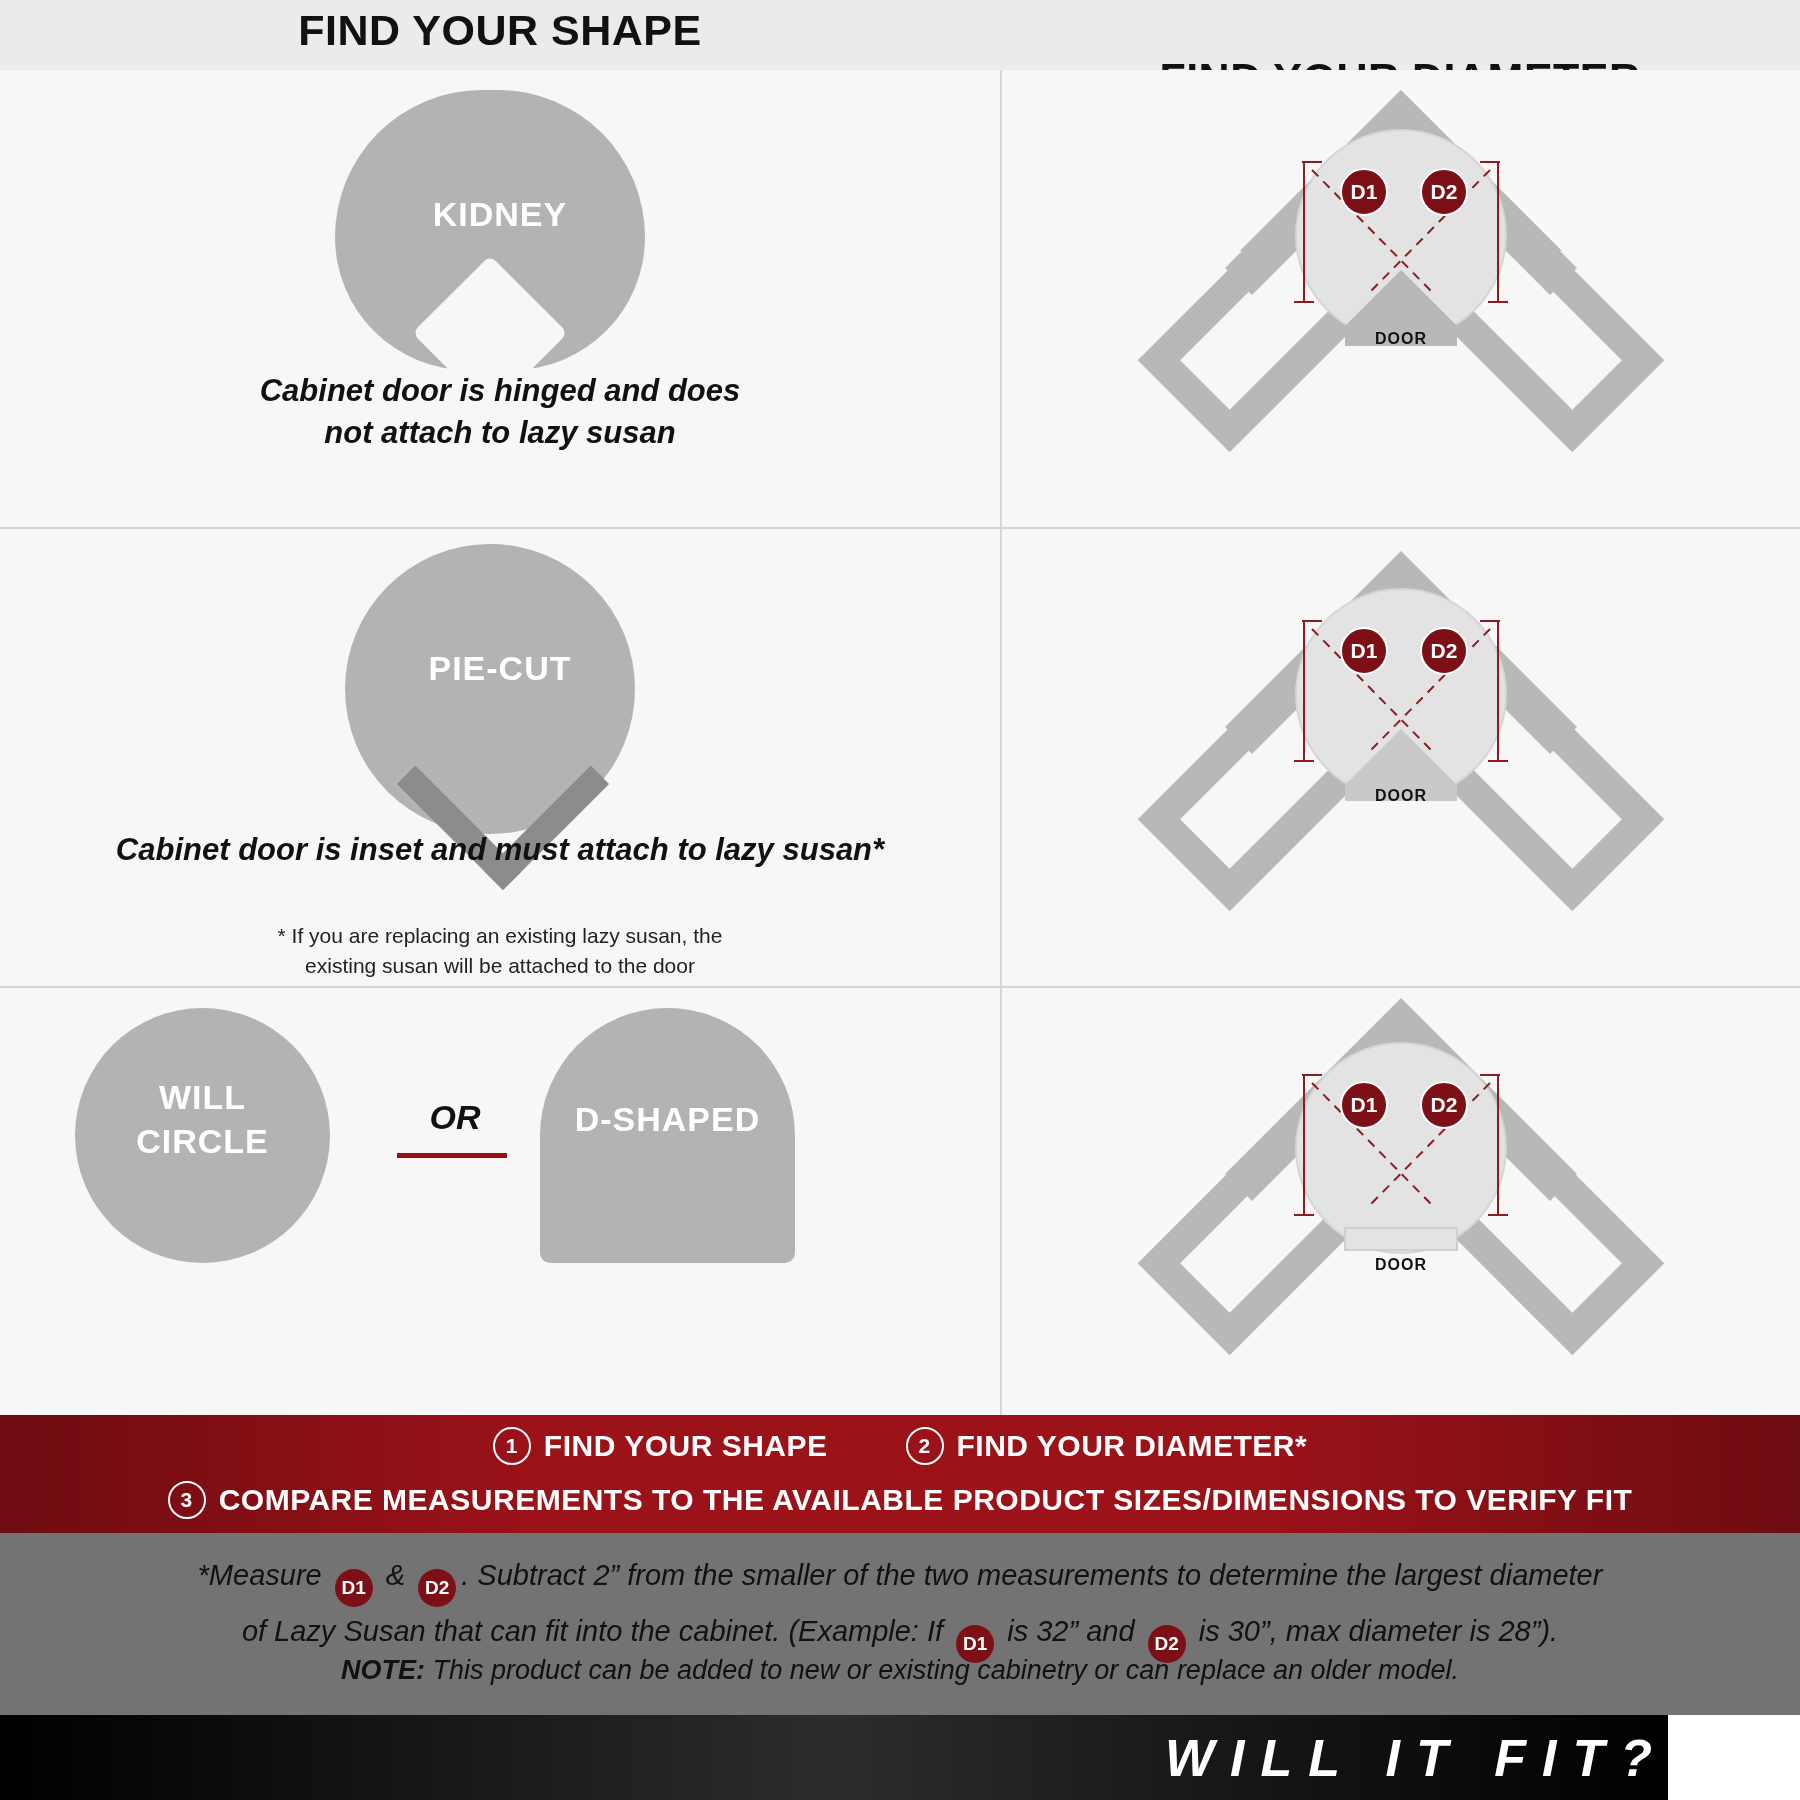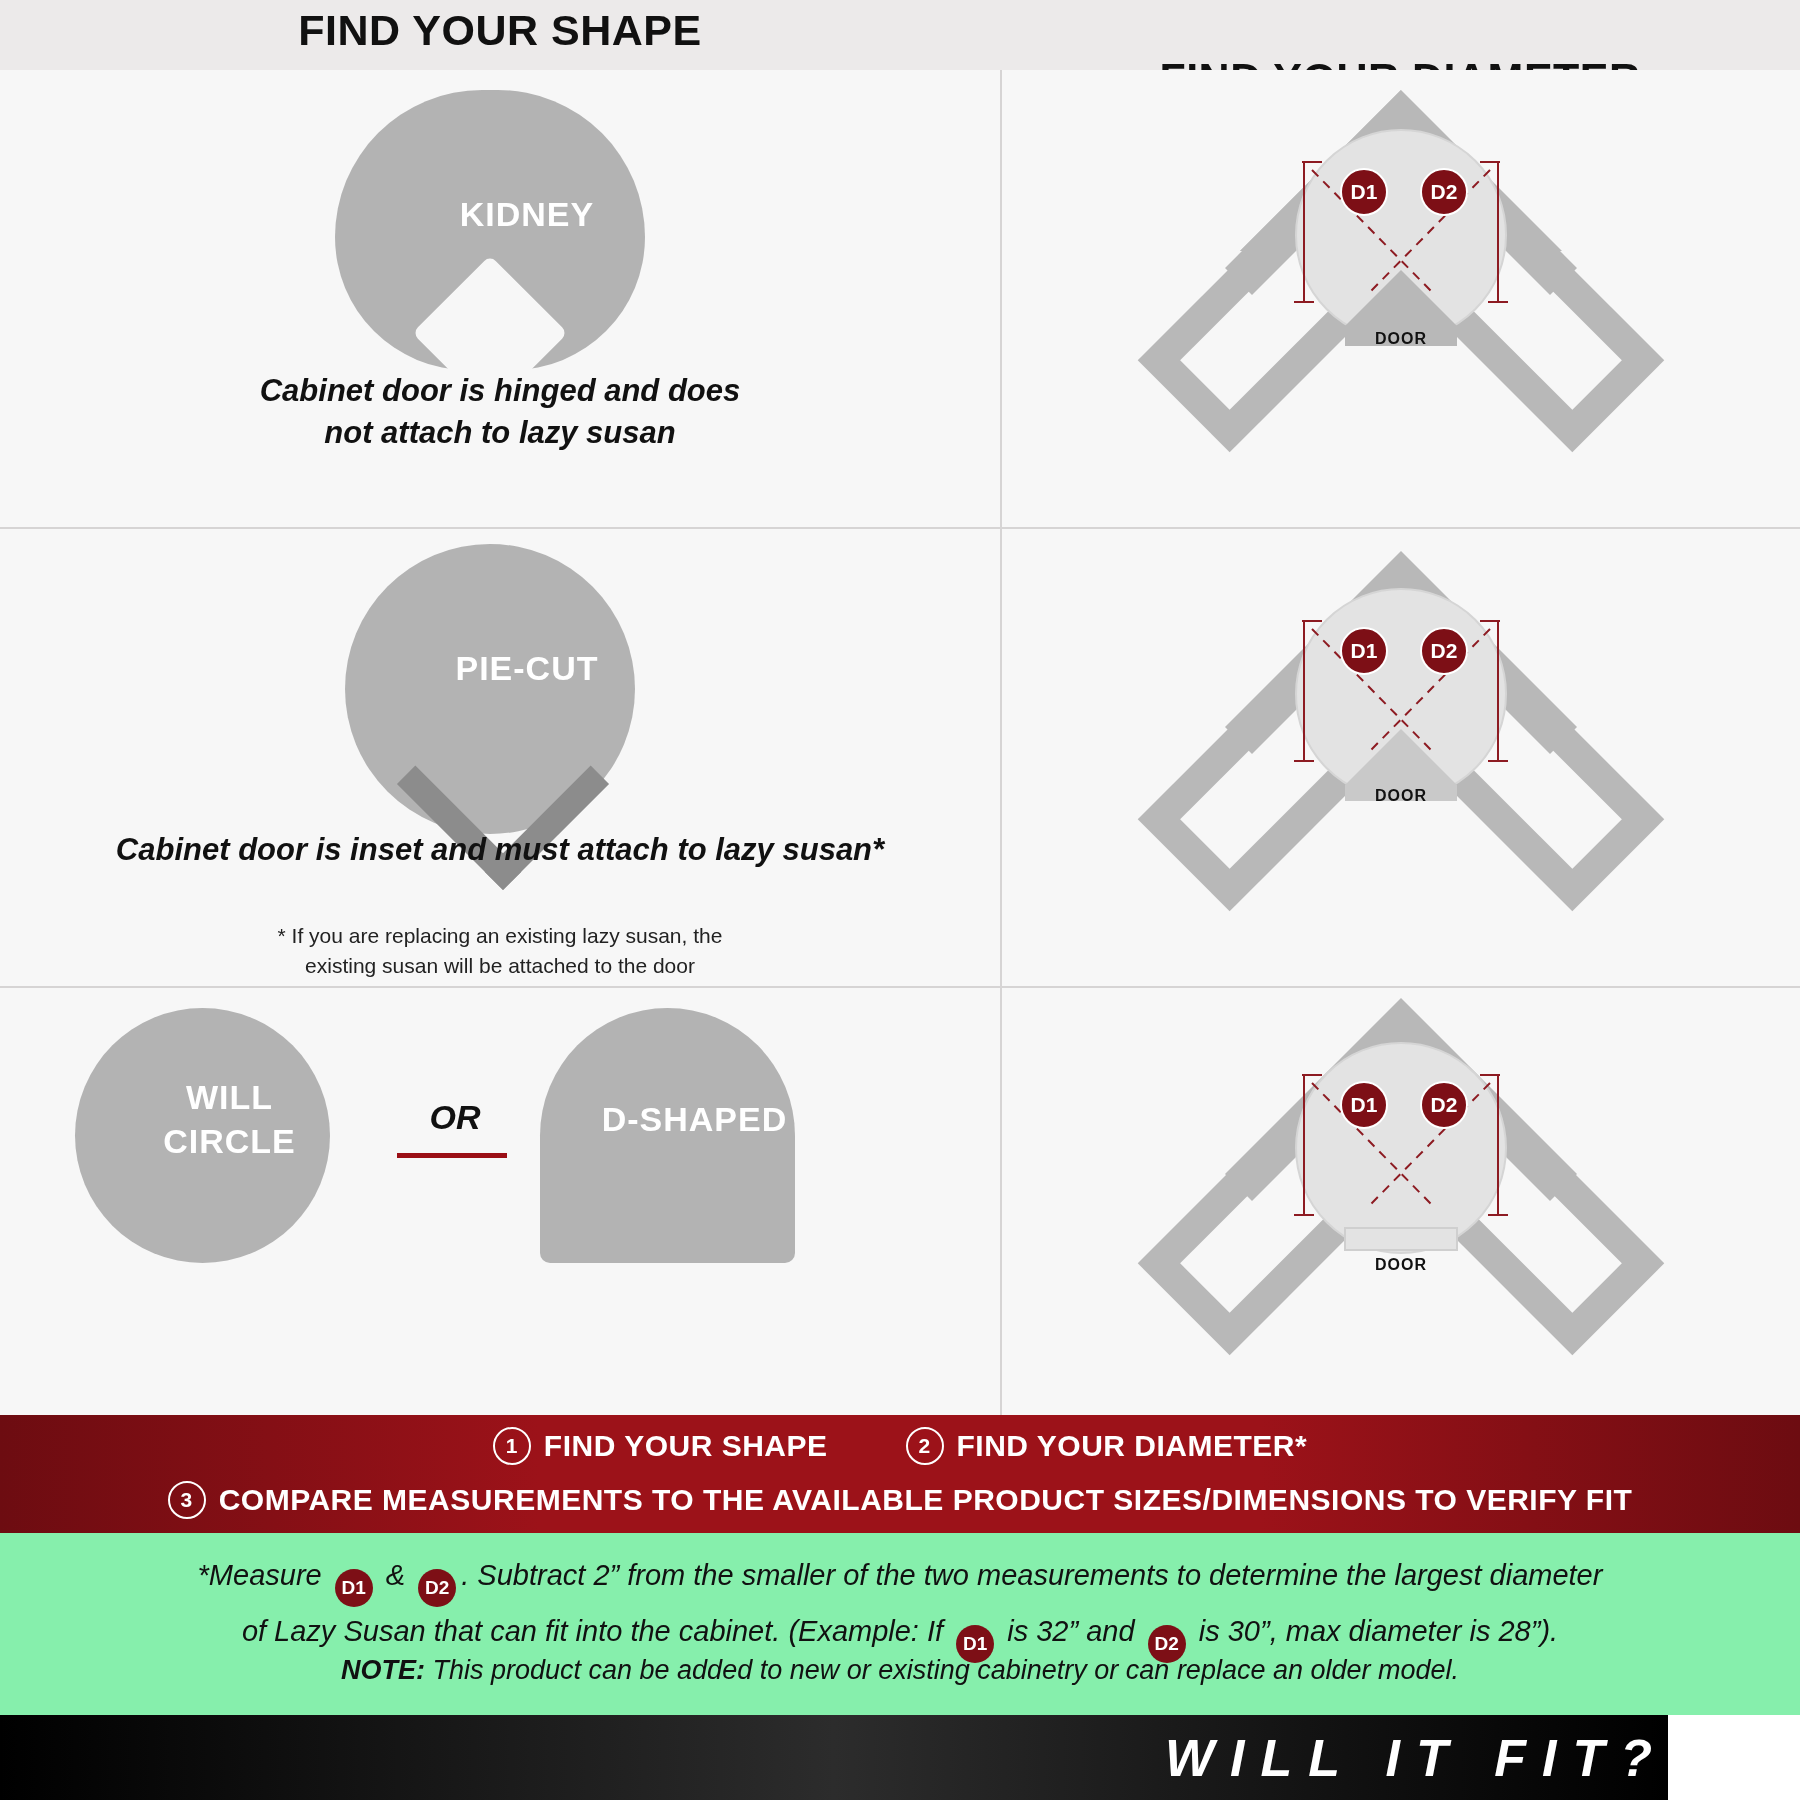--- a/index.html
+++ b/index.html
@@ -48,21 +48,21 @@
     border-radius:155px 155px 140px 140px;
   }
   .kidney-notch{
     position:absolute;left:435px;top:208px;width:110px;height:110px;
     background:#f7f7f7;
     transform:rotate(45deg);
     border-radius:8px;
   }
   .shape-label{
     position:absolute;width:100%;text-align:center;
-    color:#ffffff;font-size:34px;font-weight:bold;letter-spacing:1px;padding-left:27px;
+    color:#ffffff;font-size:34px;font-weight:bold;letter-spacing:1px;
   }
 
   
   .piecircle{
     position:absolute;left:345px;top:15px;width:290px;height:290px;
     border-radius:50%;background:#b3b3b3;
   }
   .pie-v{
     position:absolute;left:428px;top:180px;width:124px;height:124px;
     border-left:26px solid #8c8c8c;border-bottom:26px solid #8c8c8c;
@@ -117,21 +117,21 @@
   .steps-row1{position:absolute;top:12px;width:100%;display:flex;justify-content:center;gap:78px;align-items:center;}
   .steps-row2{position:absolute;top:66px;width:100%;display:flex;justify-content:center;gap:14px;align-items:center;}
   .step{display:flex;align-items:center;gap:13px;font-size:30px;font-weight:bold;letter-spacing:.5px;}
   .num{
     width:34px;height:34px;border-radius:50%;border:2px solid #fff;
     display:flex;align-items:center;justify-content:center;font-size:21px;font-weight:bold;
   }
 
   
   .notearea{
-    position:absolute;top:1533px;left:0;width:1800px;height:182px;background:#86efac;
+    position:absolute;top:1533px;left:0;width:1800px;height:182px;background:#737373;
   }
   .measure{
     position:absolute;top:18px;left:0;width:1800px;text-align:center;
     font-size:29px;font-style:italic;color:#111;line-height:48px;
   }
   .measure .ibadge{
     display:inline-flex;width:38px;height:38px;border-radius:50%;
     background:#7d0f16;color:#fff;font-size:19px;font-weight:bold;font-style:normal;
     align-items:center;justify-content:center;vertical-align:-9px;margin:0 5px;
   }

